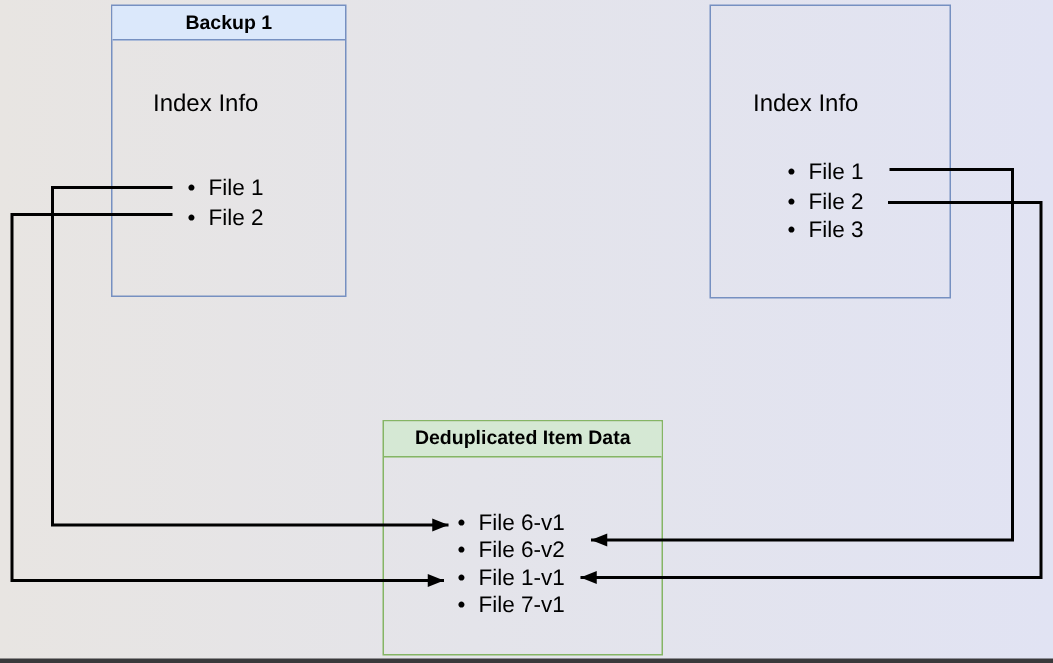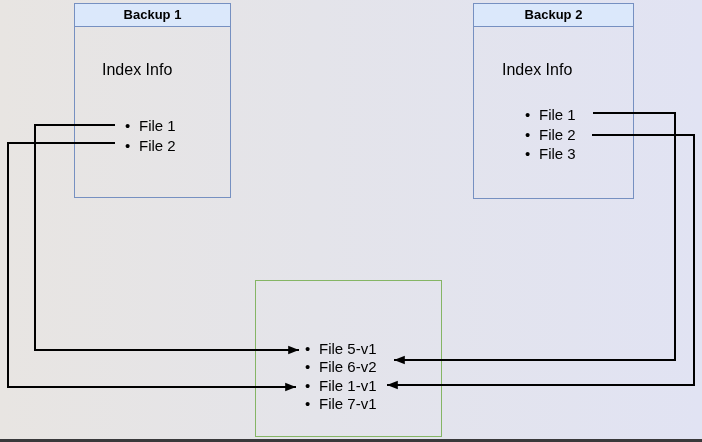--- a/index.html
+++ b/index.html
@@ -118,43 +118,43 @@
         <span>File 1</span>
       </li>
         <li>
         <span class="bullet">•</span>
         <span>File 2</span>
       </li>
       </ul>
   </div>
 
   <div class="box blue backup2">
-    <div class="box-header">Backup 2</div>
     <div class="box-subtitle">Index Info</div>
     <ul class="file-list b-list">
         <li>
         <span class="bullet">•</span>
         <span>File 1</span>
       </li>
         <li>
         <span class="bullet">•</span>
         <span>File 2</span>
       </li>
         <li>
         <span class="bullet">•</span>
         <span>File 3</span>
       </li>
       </ul>
   </div>
 
   <div class="box green dedup">
+    <div class="box-header">Deduplicated Item Data</div>
     <ul class="file-list d-list">
         <li>
         <span class="bullet">•</span>
-        <span>File 5-v1</span>
+        <span>File 6-v1</span>
       </li>
         <li>
         <span class="bullet">•</span>
         <span>File 6-v2</span>
       </li>
         <li>
         <span class="bullet">•</span>
         <span>File 1-v1</span>
       </li>
         <li>

